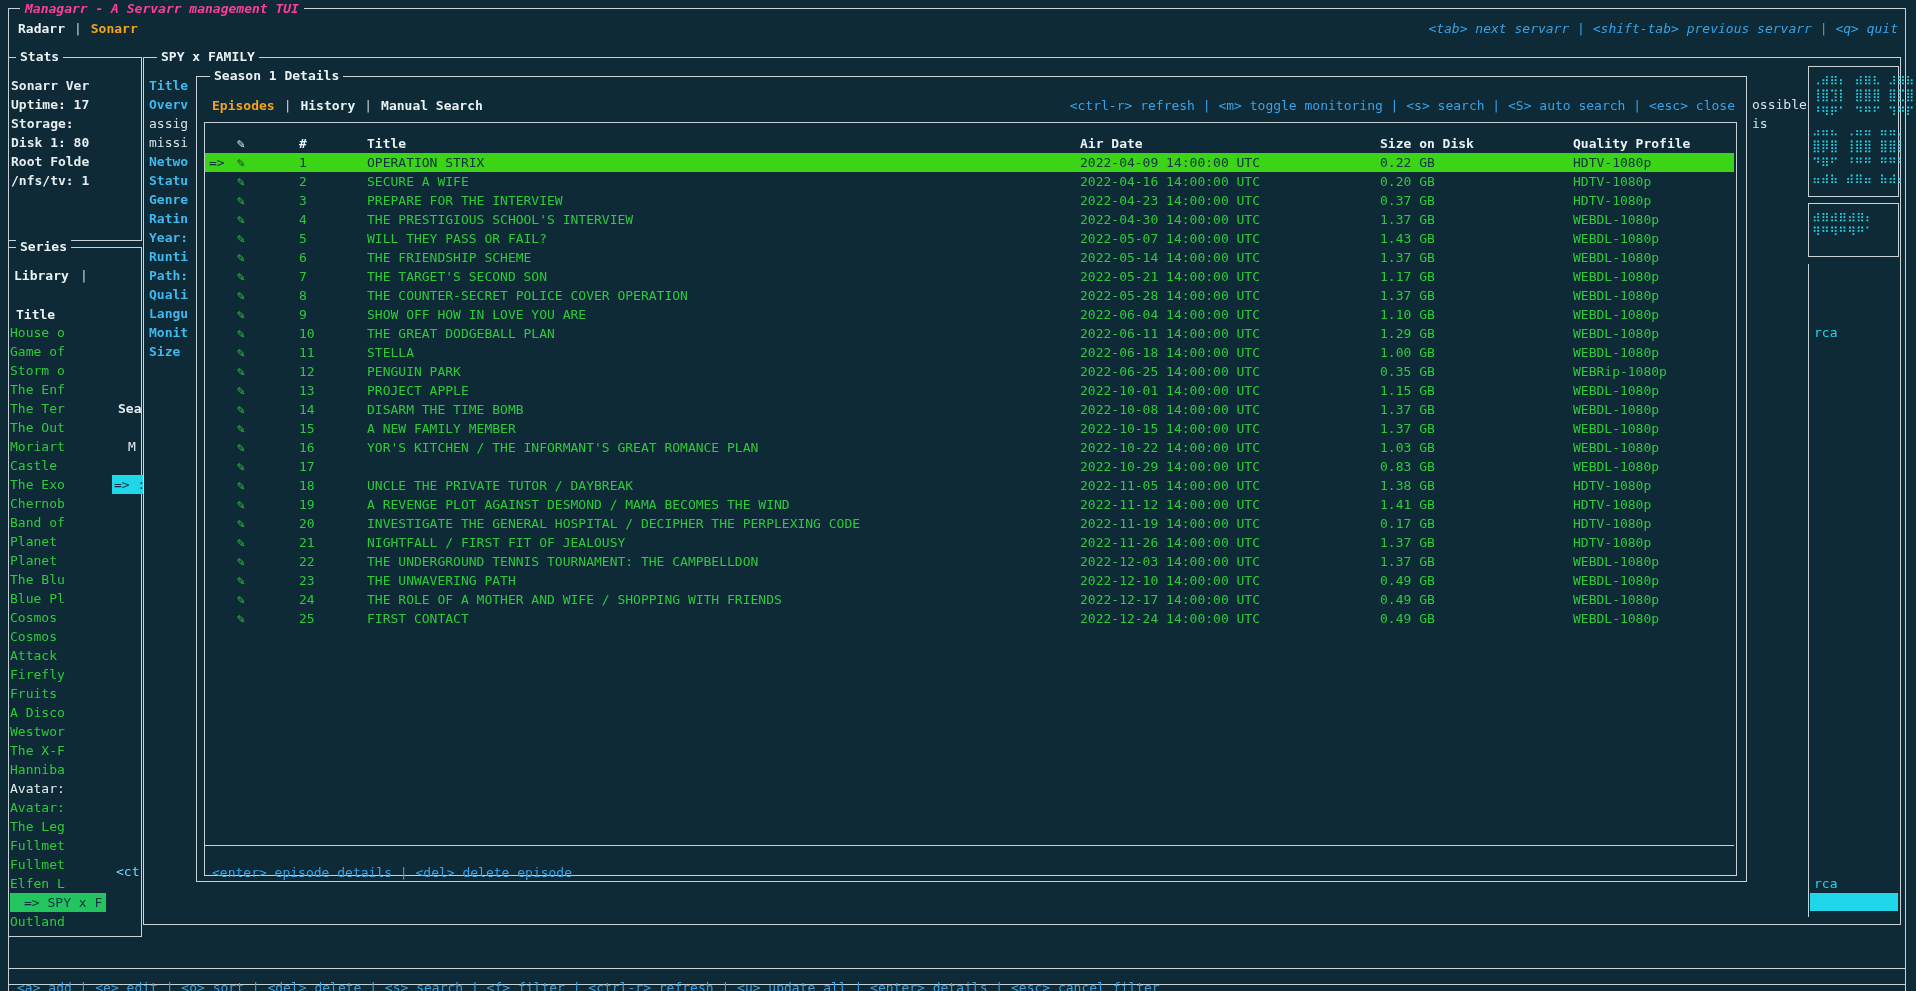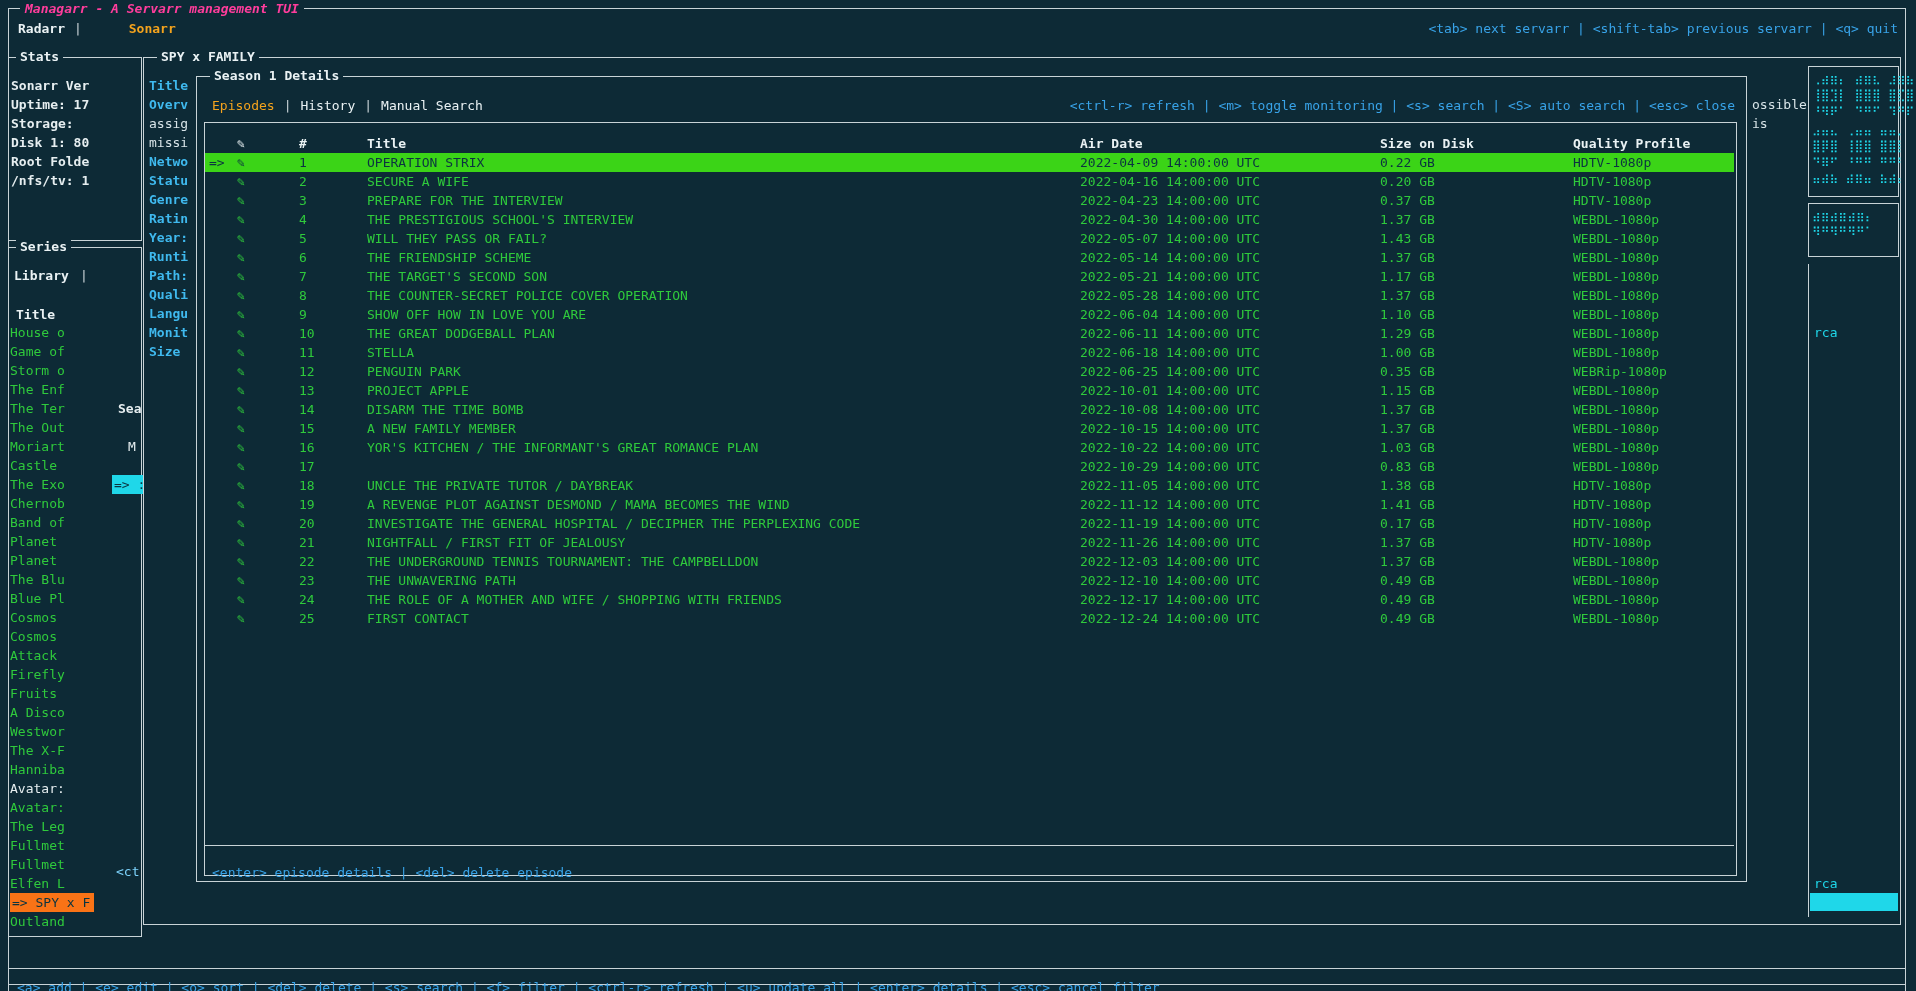--- a/index.html
+++ b/index.html
@@ -9,44 +9,44 @@
     background:#0d2a36; color:#d8e4e8;
     font-family:"DejaVu Sans Mono", monospace;
     font-size:13px; line-height:19px;
   }
   .abs { position:absolute; white-space:nowrap; }
   .frame { position:absolute; left:8px; top:8px; width:1896px; height:975px; border:1px solid #c8d3d7; }
   .app-title { position:absolute; left:20px; top:0; height:17px; line-height:17px; background:#0d2a36;
     padding:0 5px; color:#ff3d9c; font-weight:bold; font-style:italic; }
   .tabbar { position:absolute; left:18px; top:19px; right:18px; height:19px; display:flex; gap:9px; align-items:center; }
   .tab { font-weight:bold; color:#eaf2f4; cursor:default; }
-  .tab.active { color:#f4a31d;margin-left:38px; }
+  .tab.active { color:#f4a31d; }
   .tabsep { color:#c8d3d7; }
   .hints { color:#38a3e8; }
-  .top-hints { margin-left:auto; }
+  .top-hints { margin-left:auto;font-style:italic; }
 
   .panel { position:absolute; border:1px solid #c8d3d7; background:#0d2a36; }
   .panel-title { position:absolute; height:16px; line-height:16px; background:#0d2a36; padding:0 4px;
     font-weight:bold; color:#eaf2f4; z-index:5; }
 
   
   #stats-panel { left:8px; top:57px; width:132px; height:182px; }
   #stats-title { left:16px; top:49px; }
   #stats-lines { position:absolute; left:11px; top:76px; width:126px; overflow:hidden; }
   .stat-line { height:19px; font-weight:bold; color:#e6eef0; white-space:nowrap; }
 
   #series-panel { left:8px; top:247px; width:132px; height:688px; }
   #series-title { left:16px; top:239px; }
   #library-tab { position:absolute; left:14px; top:266px; font-weight:bold; color:#eaf2f4; }
   #library-sep { position:absolute; left:80px; top:266px; color:#c8d3d7; }
   #series-col-header { position:absolute; left:16px; top:305px; font-weight:bold; color:#eaf2f4; }
   #series-items { position:absolute; left:10px; top:323px; width:128px; overflow:hidden; }
   .series-item { height:19px; color:#2fca3c; white-space:nowrap; cursor:default; }
   .series-item.white { color:#e6eef0; }
-  .series-item.selected { padding-left:2px; background:#f97316; color:#0b3440; width:82px; }
+  .series-item.selected { padding-left:14px; background:#22c55e; color:#0b3440; width:82px; }
 
   
   .frag { position:absolute; white-space:nowrap; }
   #frag-se  { left:126px; top:380px; font-weight:bold; color:#e6eef0;margin-left:28px; }
   #frag-sea { left:118px; top:399px; font-weight:bold; color:#e6eef0; }
   #frag-m   { left:128px; top:437px; color:#e6eef0; }
   #frag-sel { left:112px; top:475px; height:19px; background:#1fd7e9; color:#0b3440; padding:0 2px; }
   #frag-help{ left:116px; top:862px; color:#7dd3fc; }
 
   
@@ -66,21 +66,21 @@
   .dots { position:absolute; left:3px; top:3px; color:#1fd7e9; white-space:pre; font-size:12px; line-height:17px; }
   #right-vline { left:1808px; top:264px; width:0; height:653px; border-left:1px solid #c8d3d7; }
   #rca-frag-1 { left:1814px; top:323px; color:#1fd7e9; }
   #rca-frag-2 { left:1814px; top:874px; color:#1fd7e9; }
   #right-bar  { left:1810px; top:893px; width:88px; height:18px; background:#1fd7e9; }
 
   
   #season-popup { left:196px; top:76px; width:1549px; height:804px; }
   #season-title { left:210px; top:68px; }
   #season-tabs { position:absolute; left:212px; top:96px; height:19px; display:flex; gap:9px; }
-  .season-tab { font-weight:normal; color:#eaf2f4; cursor:default;text-align:right; }
+  .season-tab { font-weight:bold; color:#eaf2f4; cursor:default;text-align:right; }
   .season-tab.active { color:#f4a31d; }
   #season-hints { position:absolute; top:96px; right:181px; }
 
   #episodes-box { position:absolute; left:204px; top:122px; width:1531px; height:752px; border:1px solid #c8d3d7; }
   #ep-header { position:absolute; left:205px; top:134px; width:1529px; height:19px; font-weight:bold; color:#eaf2f4; }
   #ep-rows { position:absolute; left:205px; top:153px; width:1529px; }
   .ep-row { position:relative; height:19px; color:#2fca3c; cursor:default; }
   .ep-row.selected { background:#3bd417; color:#0b3440; }
   .col { position:absolute; top:0; white-space:nowrap; }
   .c-marker  { left:4px; }

